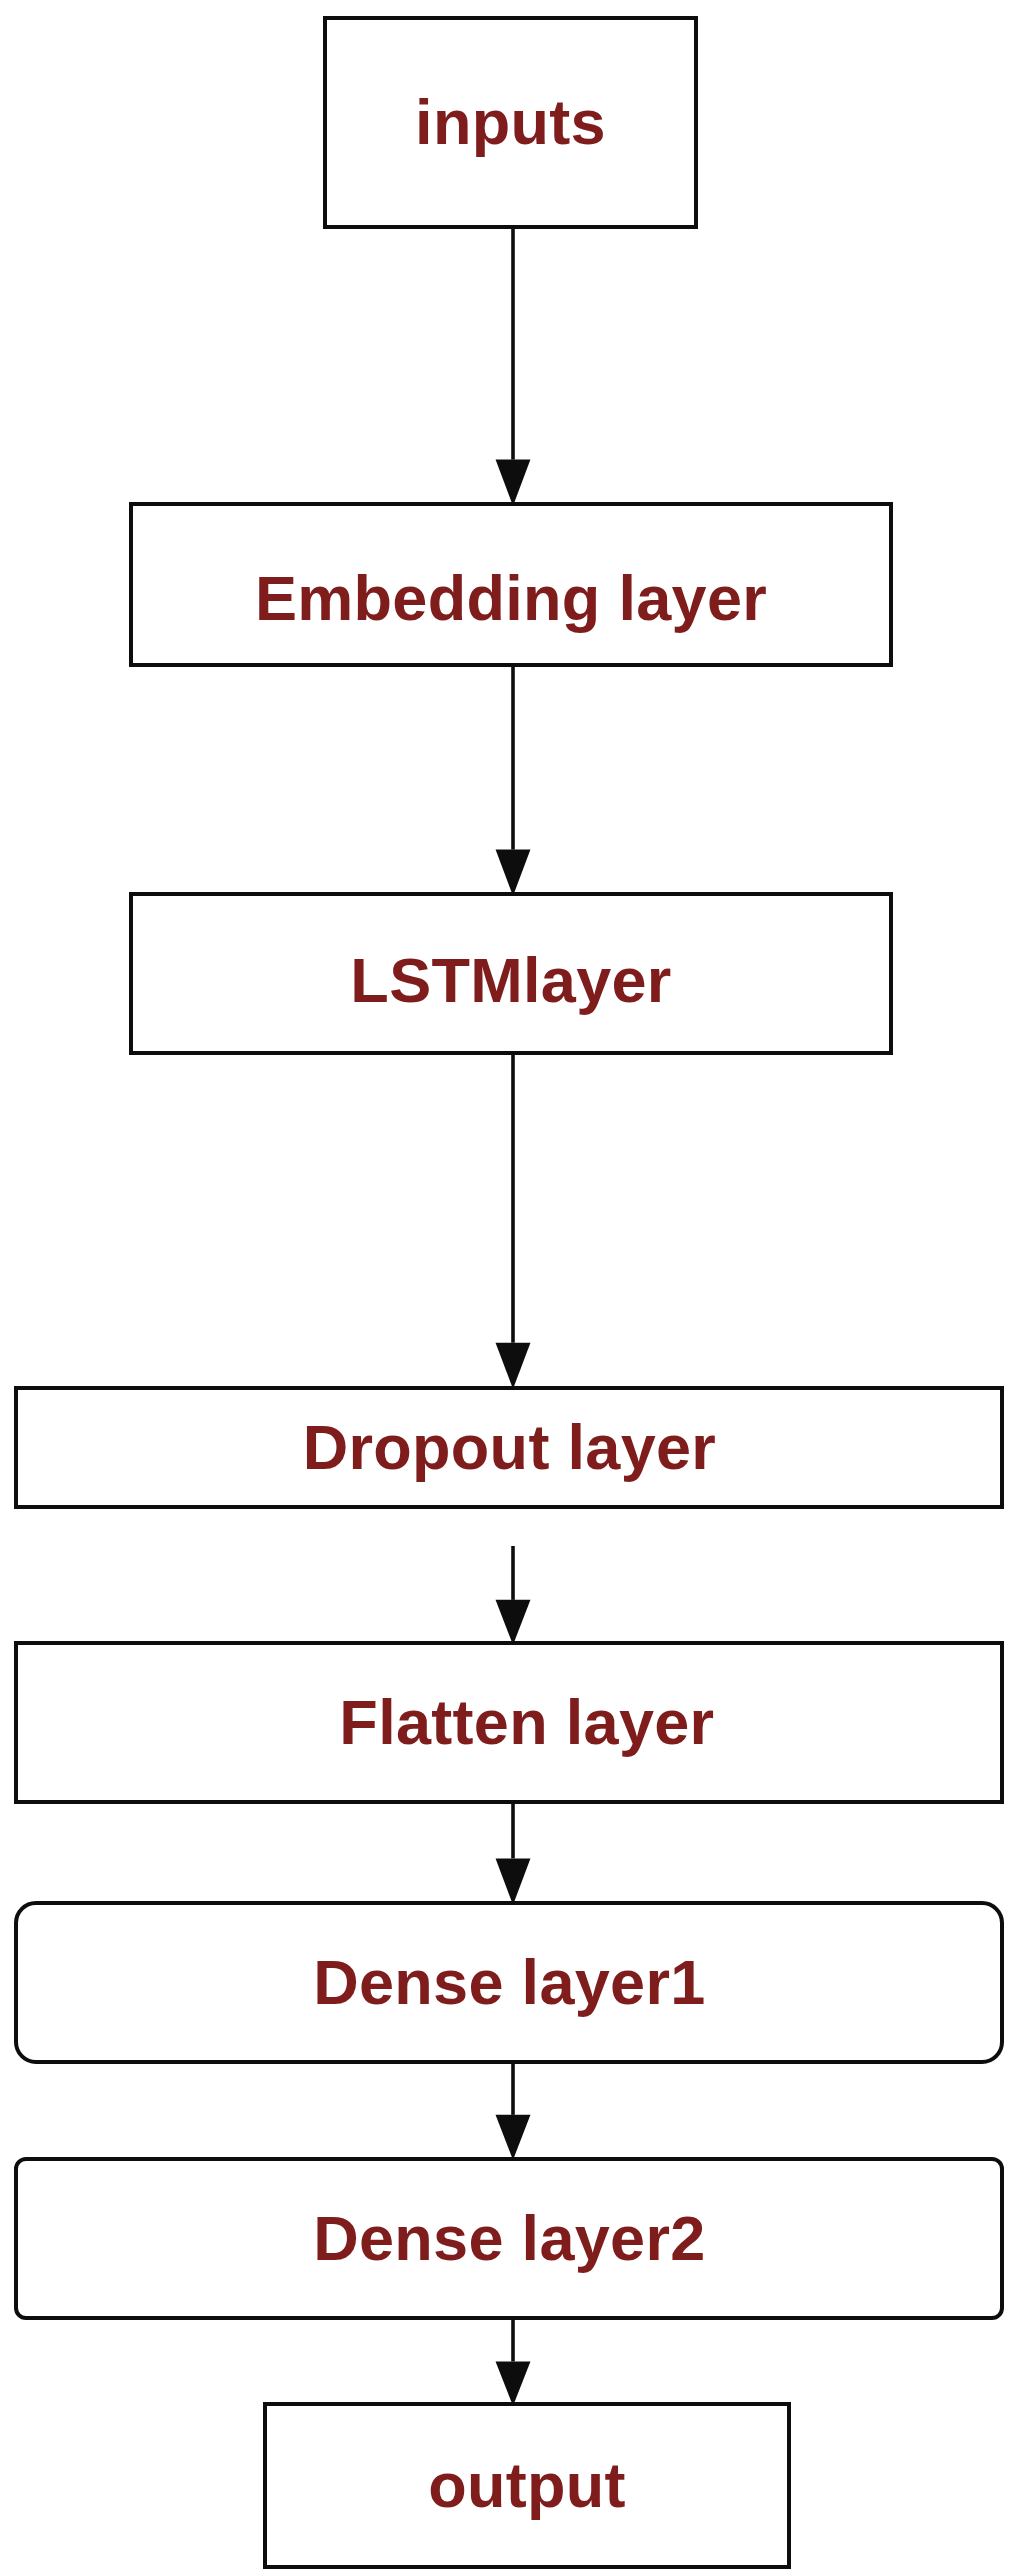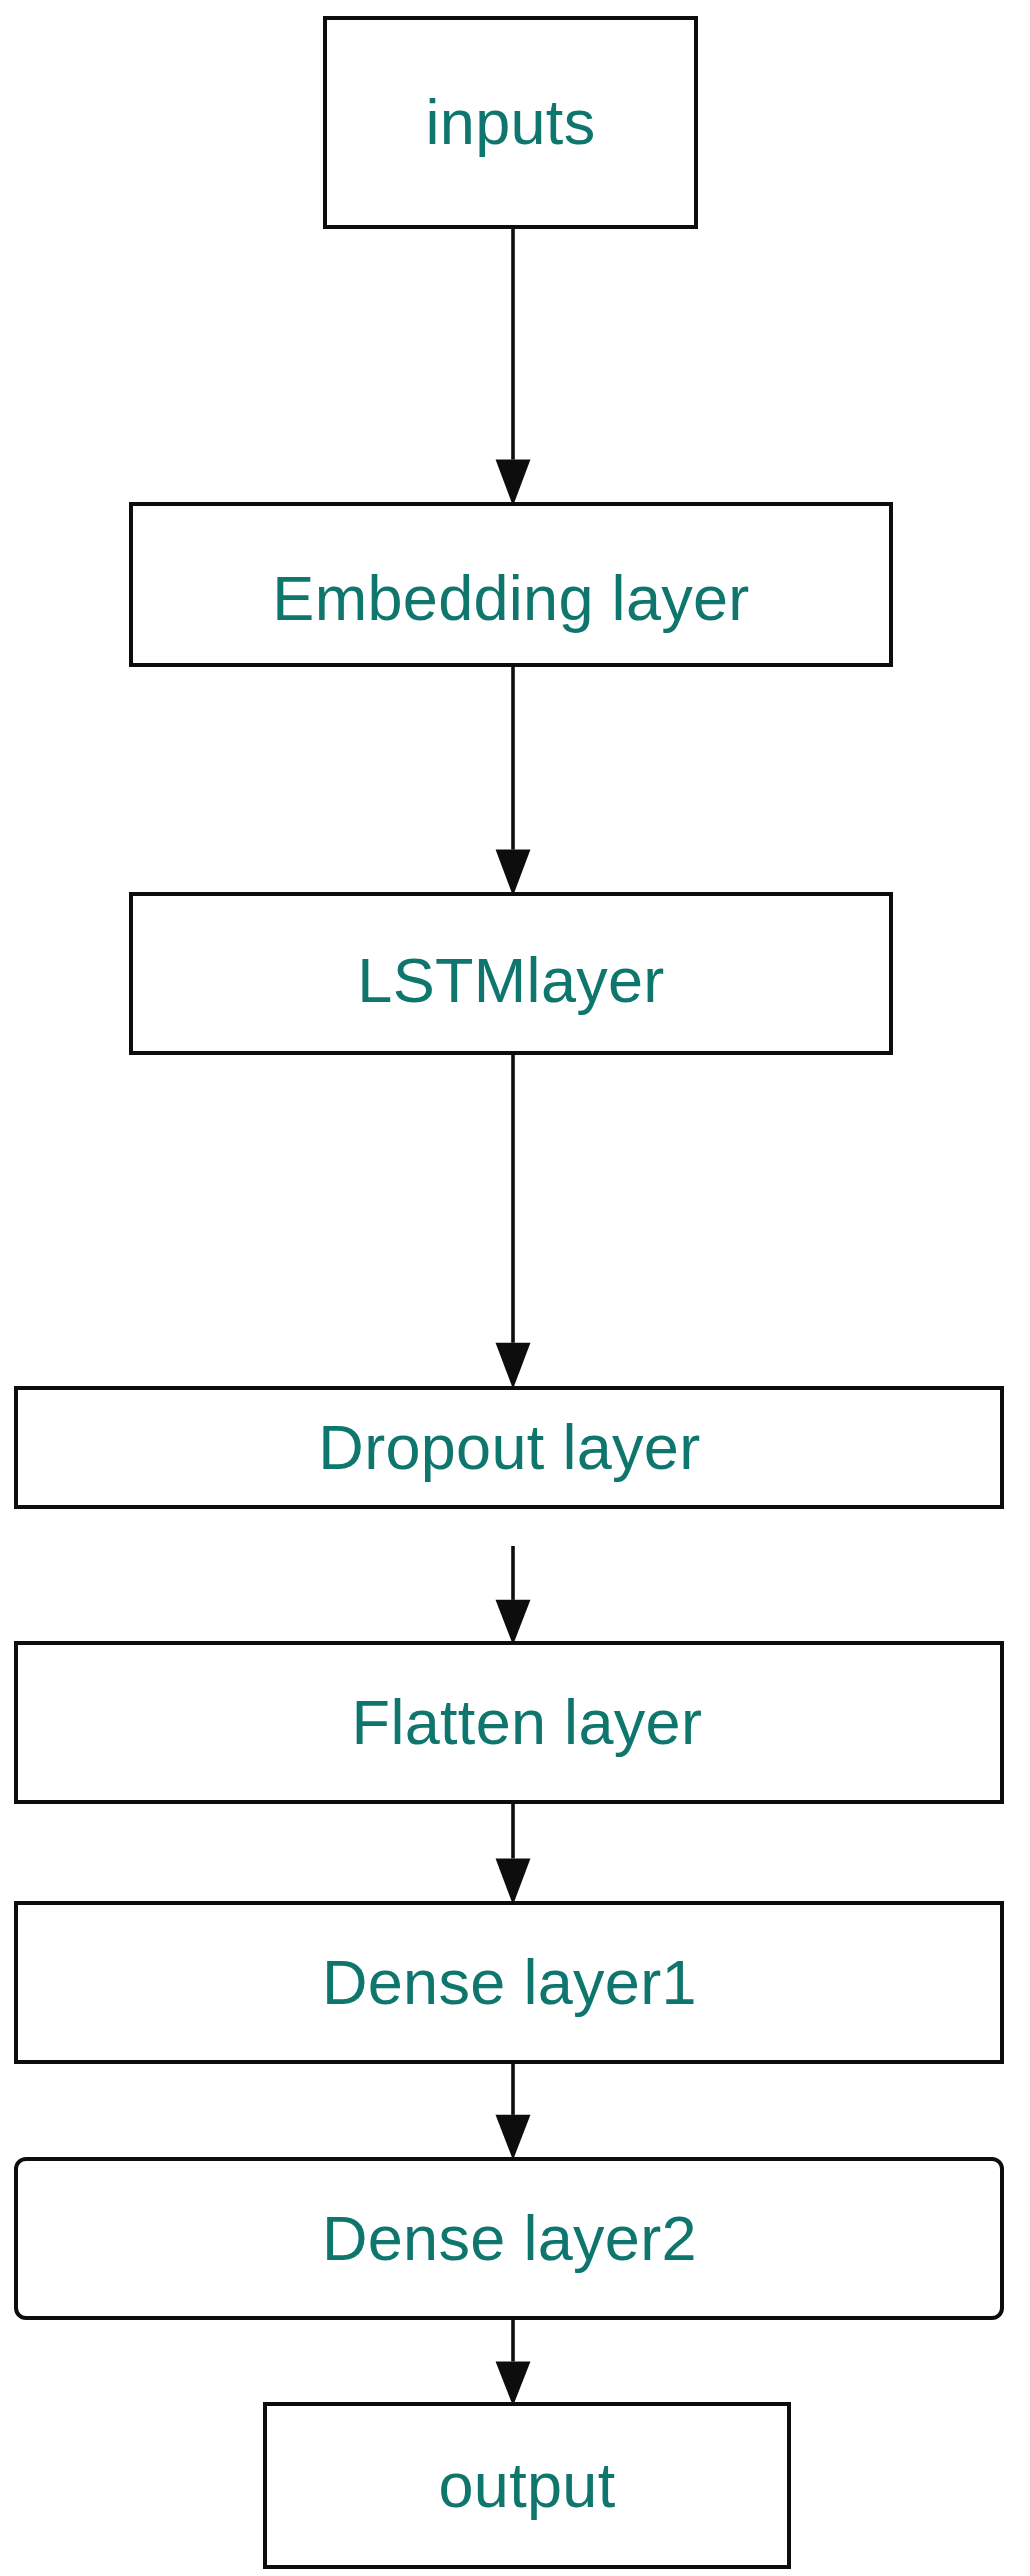--- a/index.html
+++ b/index.html
@@ -22,34 +22,34 @@
     position: absolute;
     box-sizing: border-box;
     background: #ffffff;
     border: 4.6px solid #0d0d0d;
     display: flex;
     align-items: center;
     justify-content: center;
   }
   .node-label {
     font-family: "Liberation Sans", sans-serif;
-    color: #0f766e;
-    font-weight: 400;
+    color: #7f1d1d;
+    font-weight: 700;
     letter-spacing: 0.3px;
     white-space: nowrap;
     line-height: 1;
     text-align: center;
   }
   
   #node-inputs      { left: 323px;  top: 15.5px;   width: 375px;  height: 213px; }
   #node-embedding   { left: 129px;  top: 502px;  width: 764px; height: 165px; }
   #node-lstm        { left: 129px;  top: 892px; width: 764px; height: 163px; }
   #node-dropout     { left: 14.4px;   top: 1386px; width: 990px; height: 123px; }
   #node-flatten     { left: 14.4px;   top: 1641px; width: 990px; height: 163px; padding-left: 35px; }
-  #node-dense1      { left: 14.4px;   top: 1901px; width: 990px; height: 163px; }
+  #node-dense1      { left: 14.4px;   top: 1901px; width: 990px; height: 163px; border-radius: 22px; }
   #node-dense2      { left: 14.4px;   top: 2157px; width: 990px; height: 163px; border-radius: 12px; }
   #node-output      { left: 246px;  top: 2402px; width: 528px; height: 167px; margin-left: 17px; }
 
   #node-inputs .node-label    { font-size: 63px; }
   #node-embedding .node-label { font-size: 63px; margin-top: 28px; }
   #node-lstm .node-label      { font-size: 63px; margin-top: 13px; }
   #node-dropout .node-label   { font-size: 63px; }
   #node-flatten .node-label   { font-size: 63px; }
   #node-dense1 .node-label    { font-size: 63px; }
   #node-dense2 .node-label    { font-size: 63px; }

